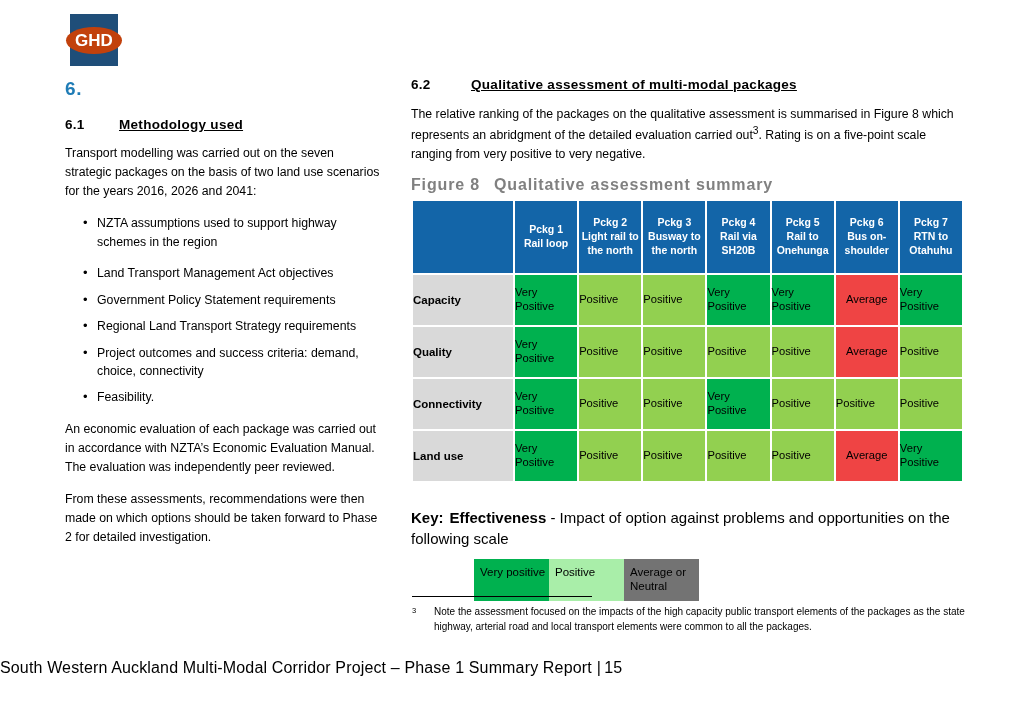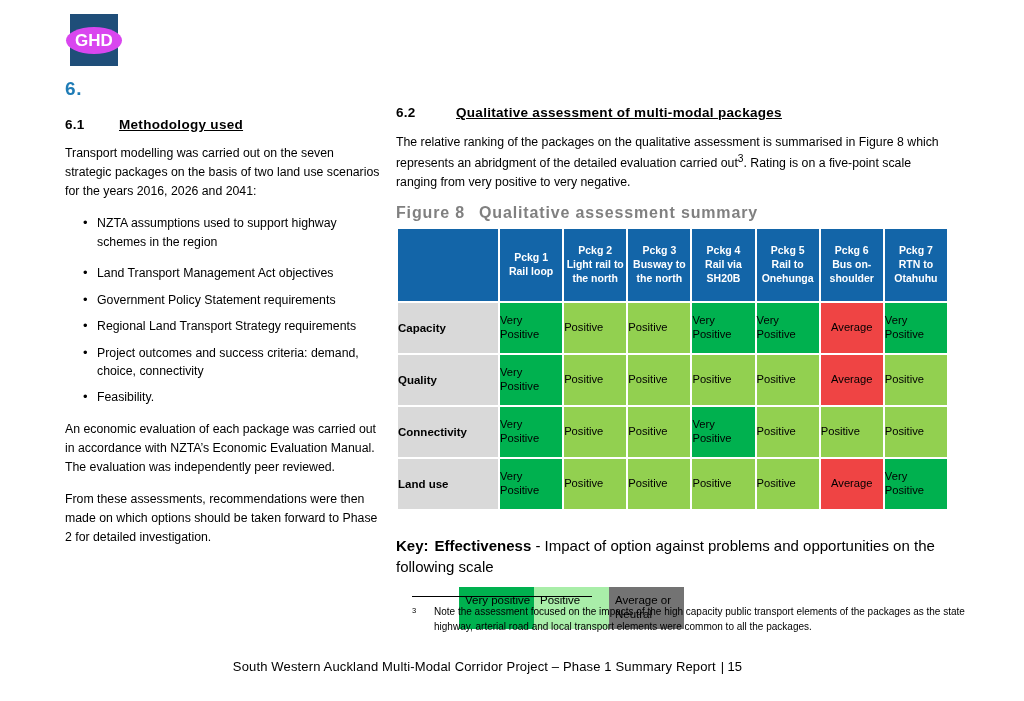--- a/index.html
+++ b/index.html
@@ -33,21 +33,21 @@
     height: 52px;
     background: #1f4e79;
   }
   .logo-ellipse {
     position: absolute;
     left: 0px;
     top: 13px;
     width: 56px;
     height: 27px;
     border-radius: 50%;
-    background: #d946ef;
+    background: #c2410c;
     display: flex;
     align-items: center;
     justify-content: center;
   }
   .logo-text {
     font-family: "Liberation Sans", sans-serif;
     font-weight: bold;
     font-size: 17px;
     color: #ffffff;
     letter-spacing: 0px;
@@ -56,24 +56,23 @@
 
   
   .col-left {
     position: absolute;
     left: 65px;
     top: 76px;
     width: 318px;
   }
   .col-right {
     position: absolute;
-    left: 396px;
+    left: 411px;
     top: 76px;
     width: 555px;
-    margin-top: 28px;
   }
 
   
   .h1-row {
     display: flex;
     align-items: flex-start;
     color: #1f7cb6;
     font-size: 19px;
     font-weight: bold;
     letter-spacing: 0.7px;
@@ -236,25 +235,24 @@
     padding-top: 1px;
   }
   .footnote .fn-text { flex: 1; }
 
   
   .footer {
     position: absolute;
     left: 0;
     right: 57px;
     top: 659px;
-    text-align: center;
-    font-size: 13px;
+    text-align: left;
+    font-size: 16px;
     color: #000000;
     letter-spacing: 0.15px;
-    margin-left: 8px;
   }
   .footer .pg-sep { margin: 0 3px 0 5px; }
 </style>
 </head>
 <body>
 
 <div class="logo-wrap">
   <div class="logo-square"></div>
   <div class="logo-ellipse">
     <span class="logo-text">GHD</span>

